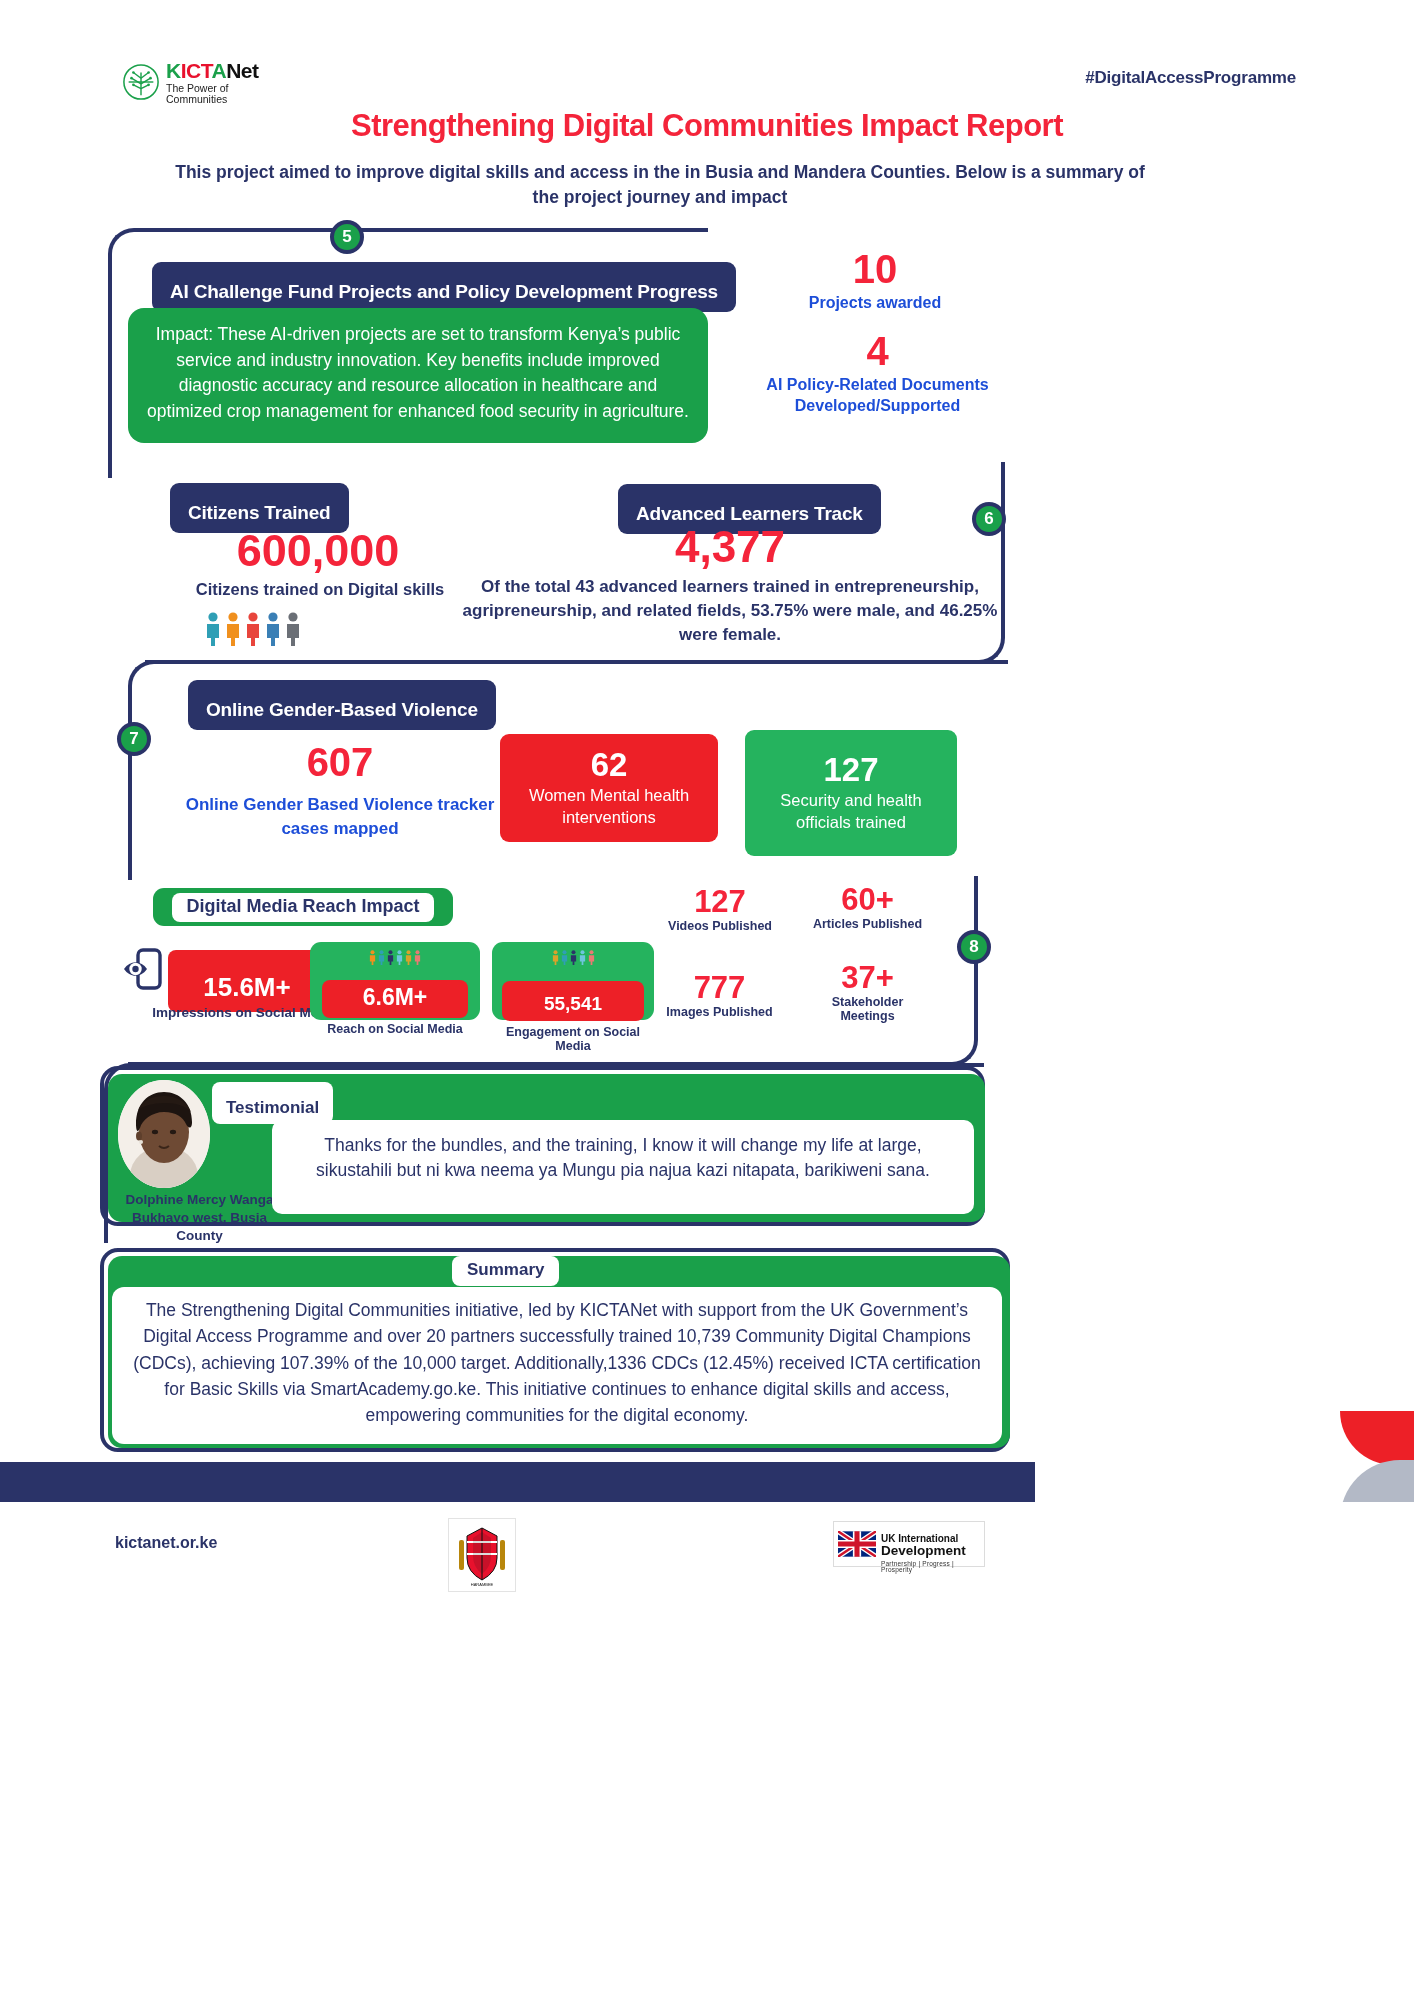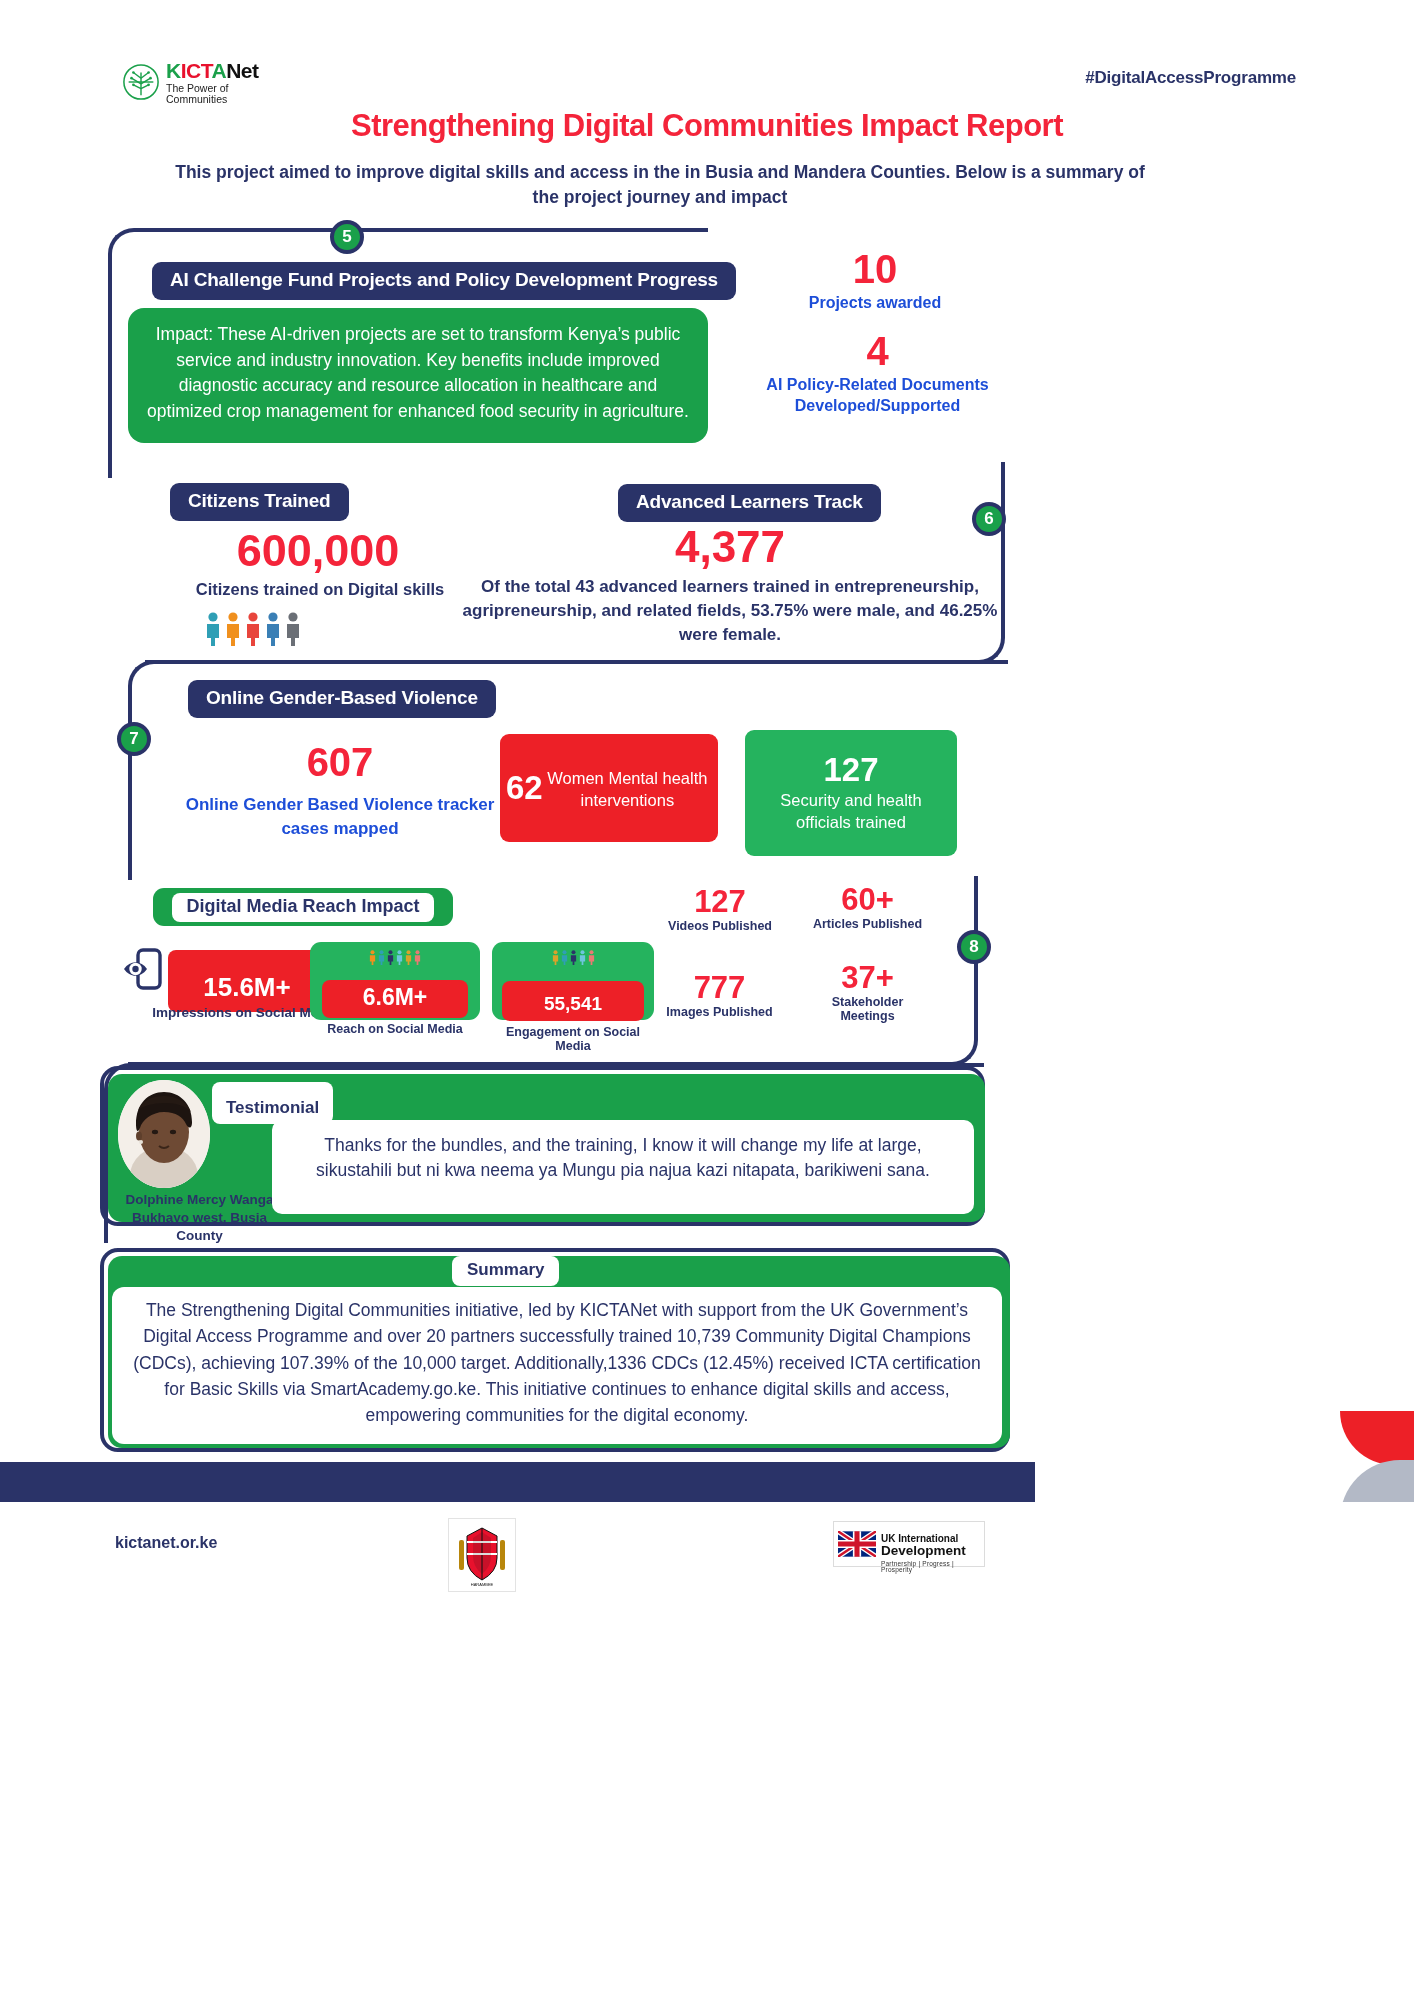--- a/index.html
+++ b/index.html
@@ -87,21 +87,21 @@
   .n5 { left: 330px; top: 220px; }
   .n6 { left: 972px; top: 502px; }
   .n7 { left: 117px; top: 722px; }
   .n8 { left: 957px; top: 930px; }
 
   
   .pill-navy {
     display: inline-block;
     background: #2a3368; color: #ffffff;
     font-size: 19px; font-weight: bold;
-    padding: 7px 18px 9px; border-radius: 9px;
+    padding: 19px 18px 9px; border-radius: 9px;
     letter-spacing: -0.2px;
   }
 
   
   .s5-head { position: absolute; left: 152px; top: 262px; }
   .s5-card {
     position: absolute; left: 128px; top: 308px;
     width: 580px; height: 135px;
     background: #1aa04a; border-radius: 16px;
     color: #ffffff; font-size: 17.5px; line-height: 1.46;
@@ -127,21 +127,21 @@
 
   
   .s7-head { position: absolute; left: 188px; top: 680px; }
   .s7-big { position: absolute; left: 195px; top: 740px; width: 290px; text-align: center;
             font-size: 40px; font-weight: bold; color: #f4243a; }
   .s7-cap { position: absolute; left: 175px; top: 793px; width: 330px; text-align: center;
             font-size: 17px; font-weight: bold; color: #1d4ed8; line-height: 1.4; }
   .card-red {
     position: absolute; left: 500px; top: 734px; width: 218px; height: 108px;
     background: #ed2027; border-radius: 9px; color: #ffffff;
-    display: flex; flex-direction: row; align-items: center; justify-content: center;
+    display: flex; flex-direction: column; align-items: center; justify-content: center;
     text-align: center; padding: 6px;
   }
   .card-green {
     position: absolute; left: 745px; top: 730px; width: 212px; height: 126px;
     background: #25b35e; border-radius: 9px; color: #ffffff;
     display: flex; flex-direction: column; align-items: center; justify-content: center;
     text-align: center; padding: 6px;
   }
   .card-num { font-size: 33px; font-weight: bold; line-height: 1.05; }
   .card-txt { font-size: 16.5px; line-height: 1.3; margin-top: 3px; }

